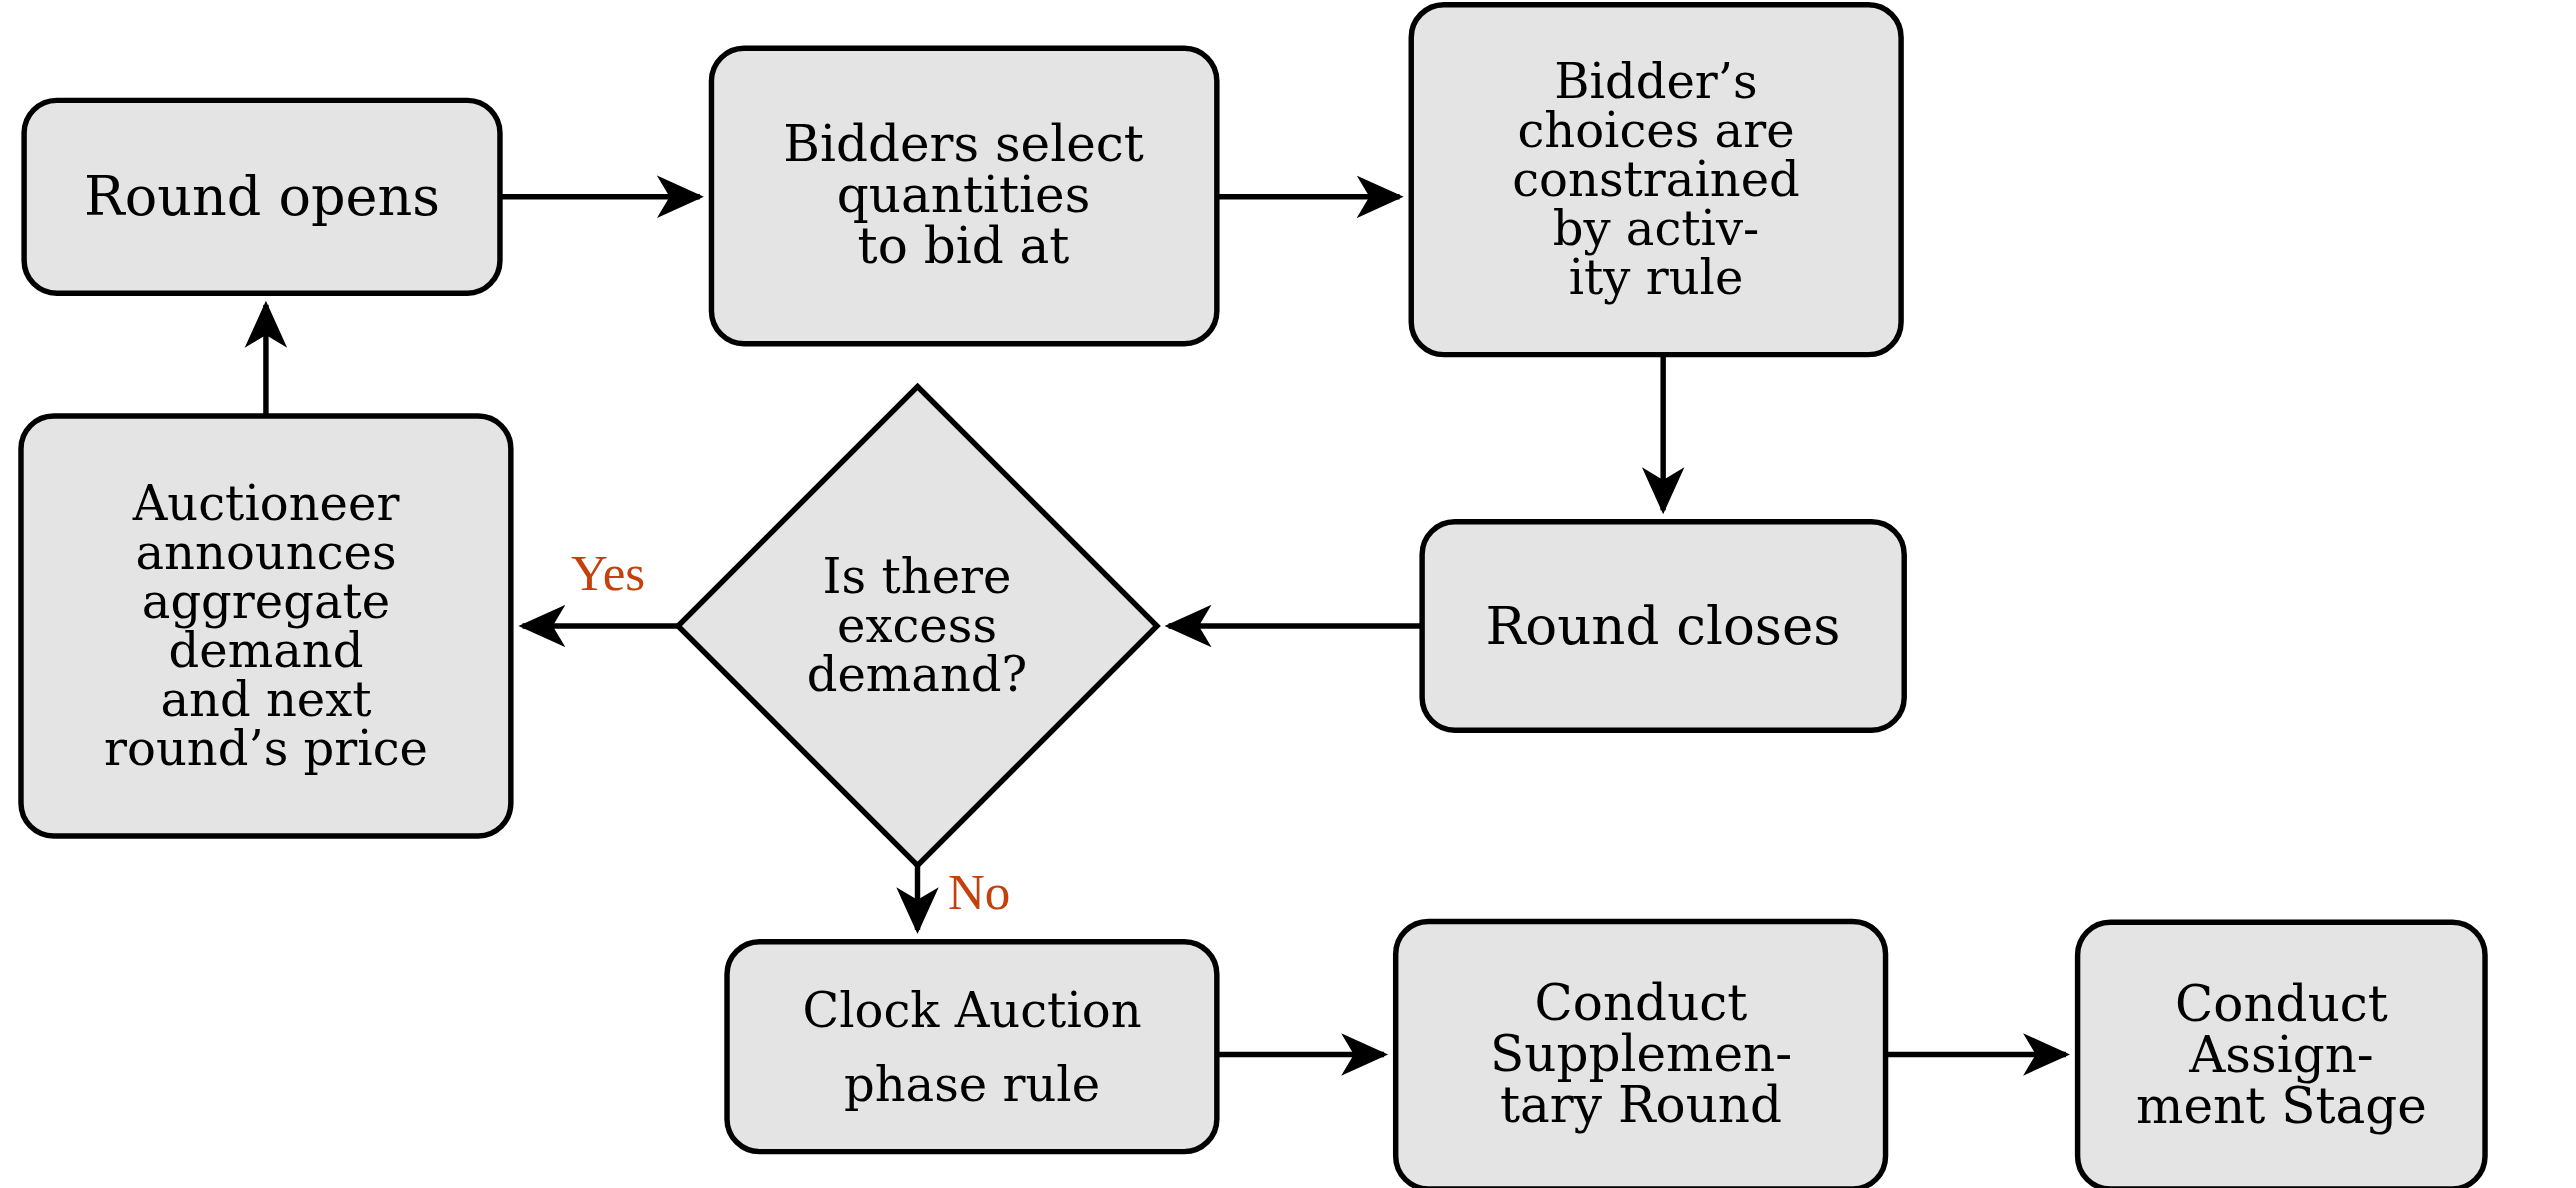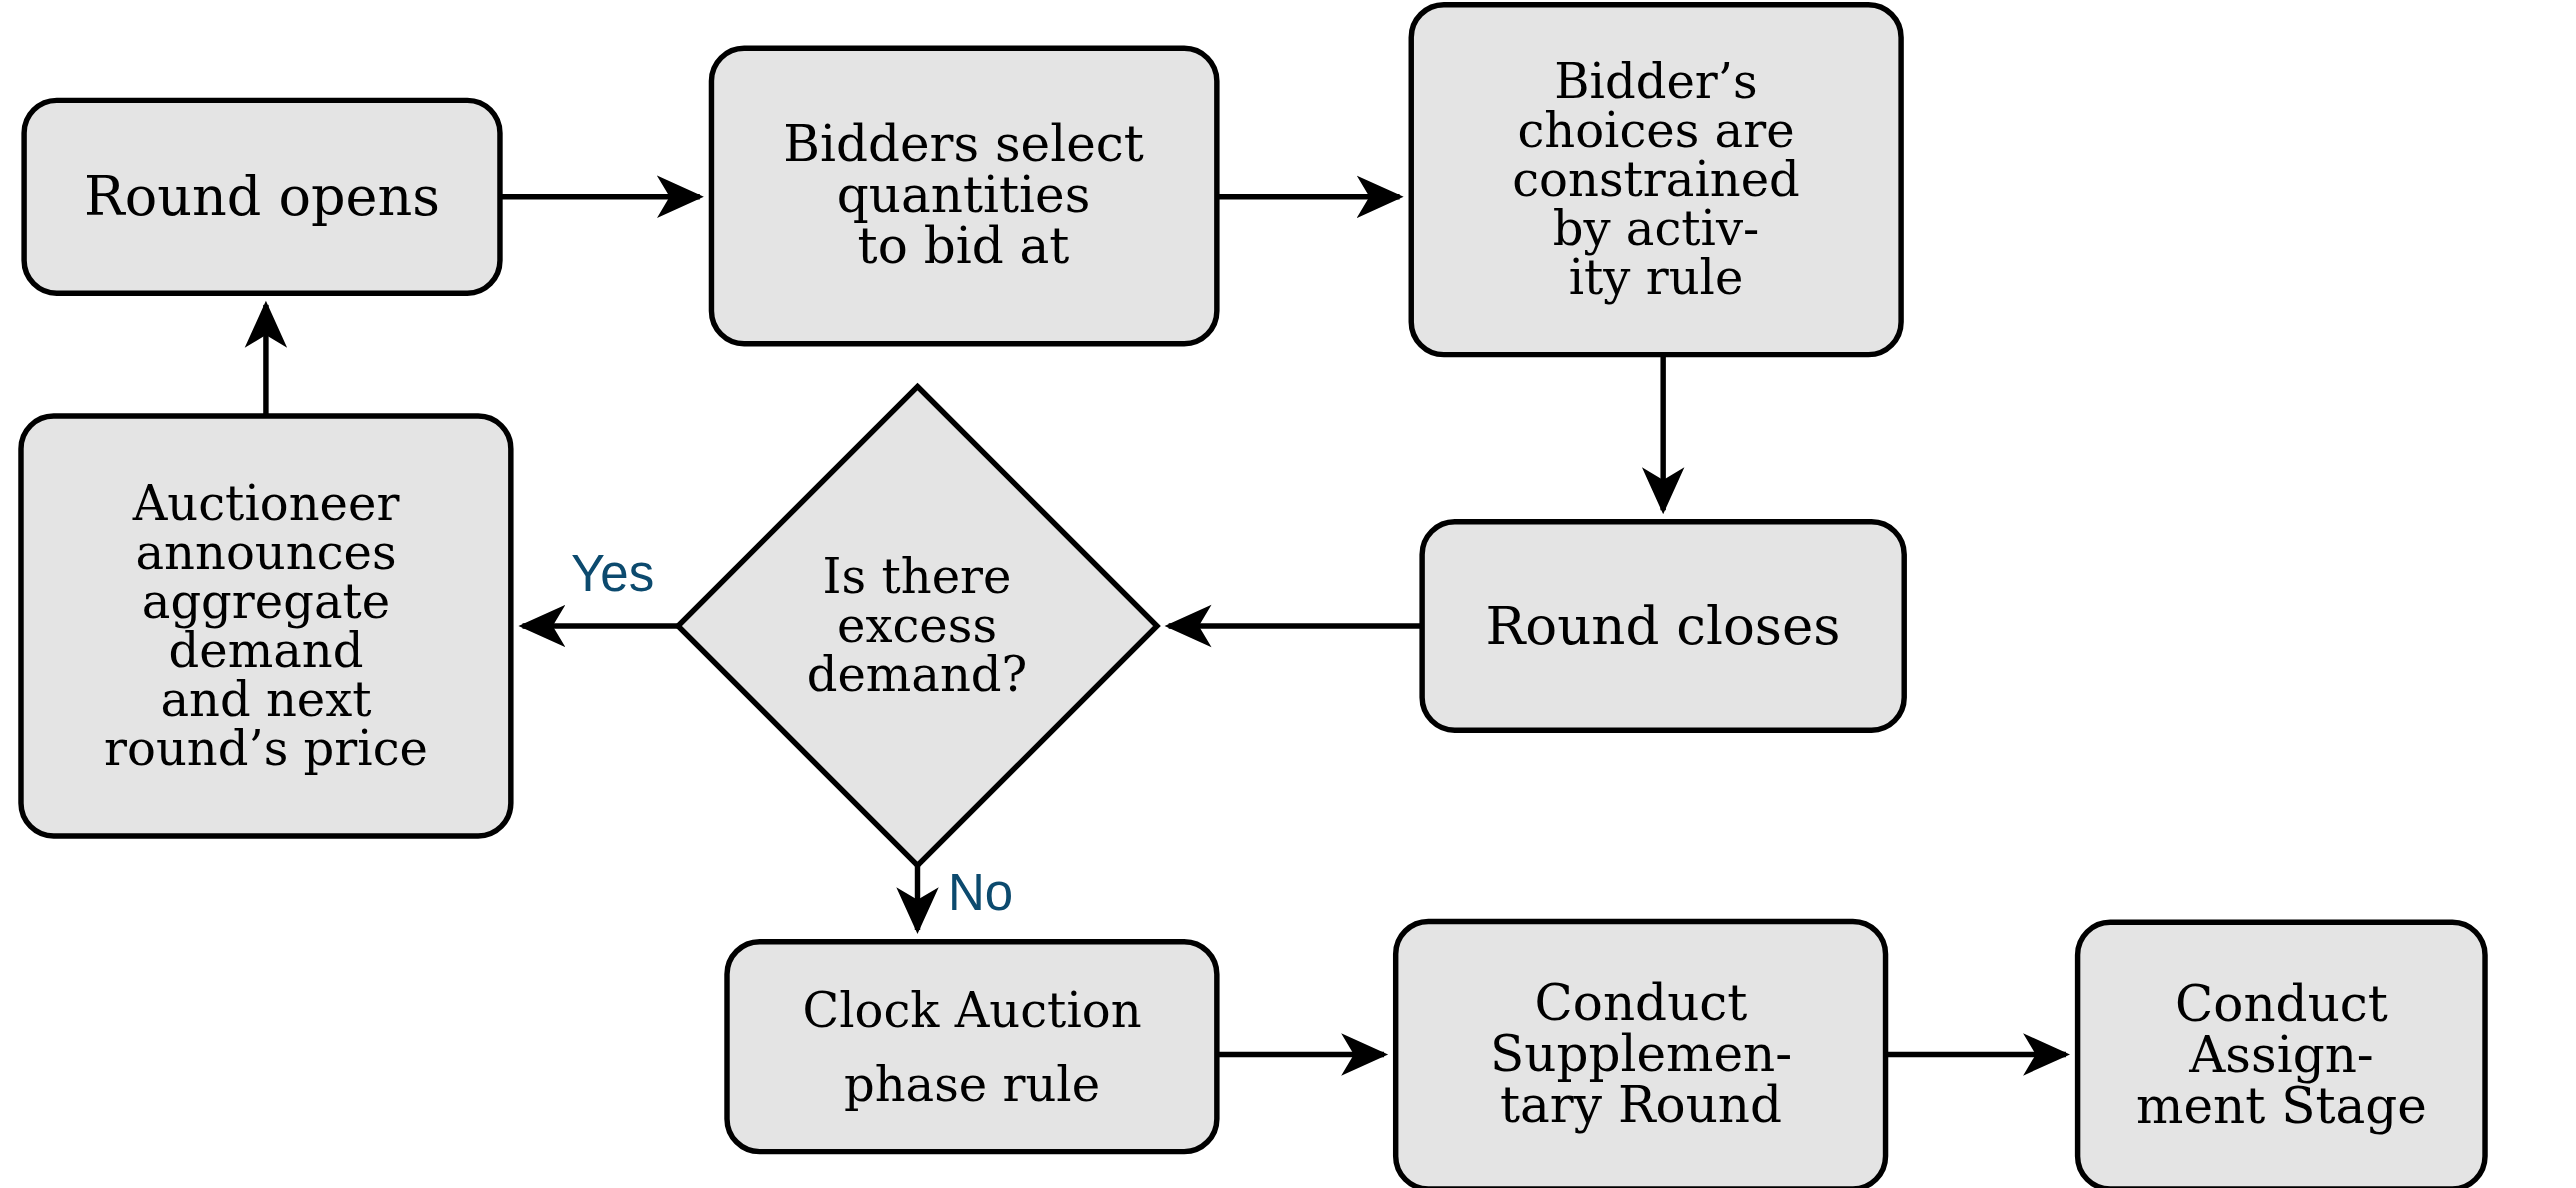--- a/index.html
+++ b/index.html
@@ -49,22 +49,22 @@
     color: #000000;
     pointer-events: none;
     white-space: nowrap;
   }
   .node-text .ln {
     display: block;
     line-height: 1.02;
   }
   .edge-label {
     position: absolute;
-    font-family: Liberation Sans, sans-serif;
-    color: #0c4a6e;
+    font-family: Liberation Serif, serif;
+    color: #c2410c;
     white-space: nowrap;
   }
 </style>
 </head>
 <body>
 
 <div id="canvas">
 
   <svg id="flow" viewBox="0 0 3313 1529">
     <defs>

